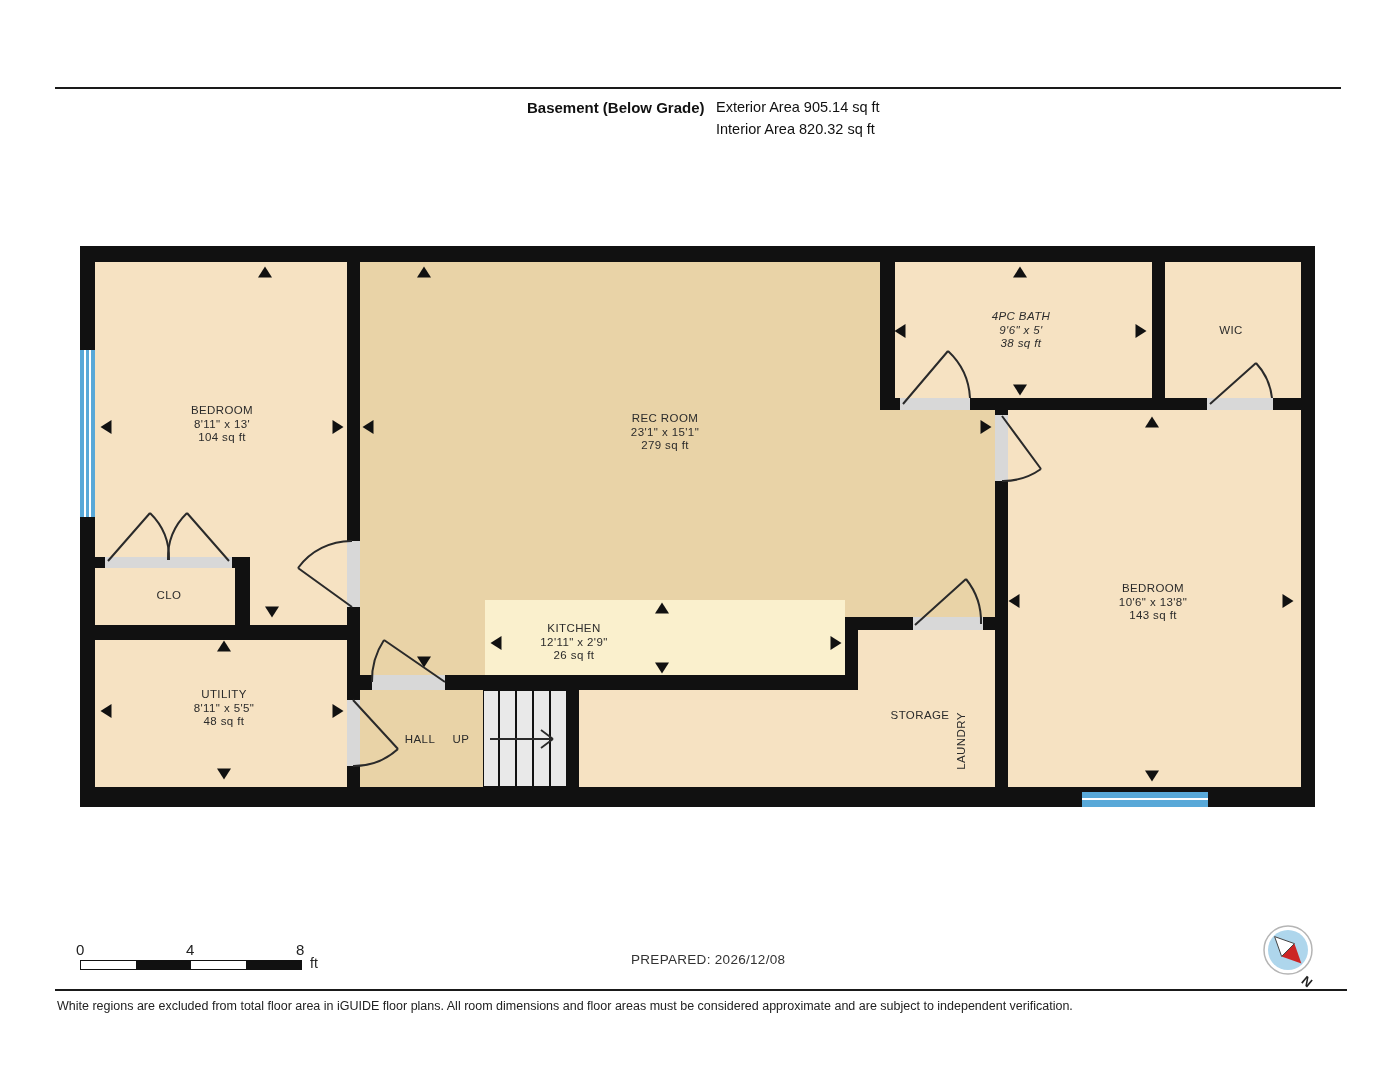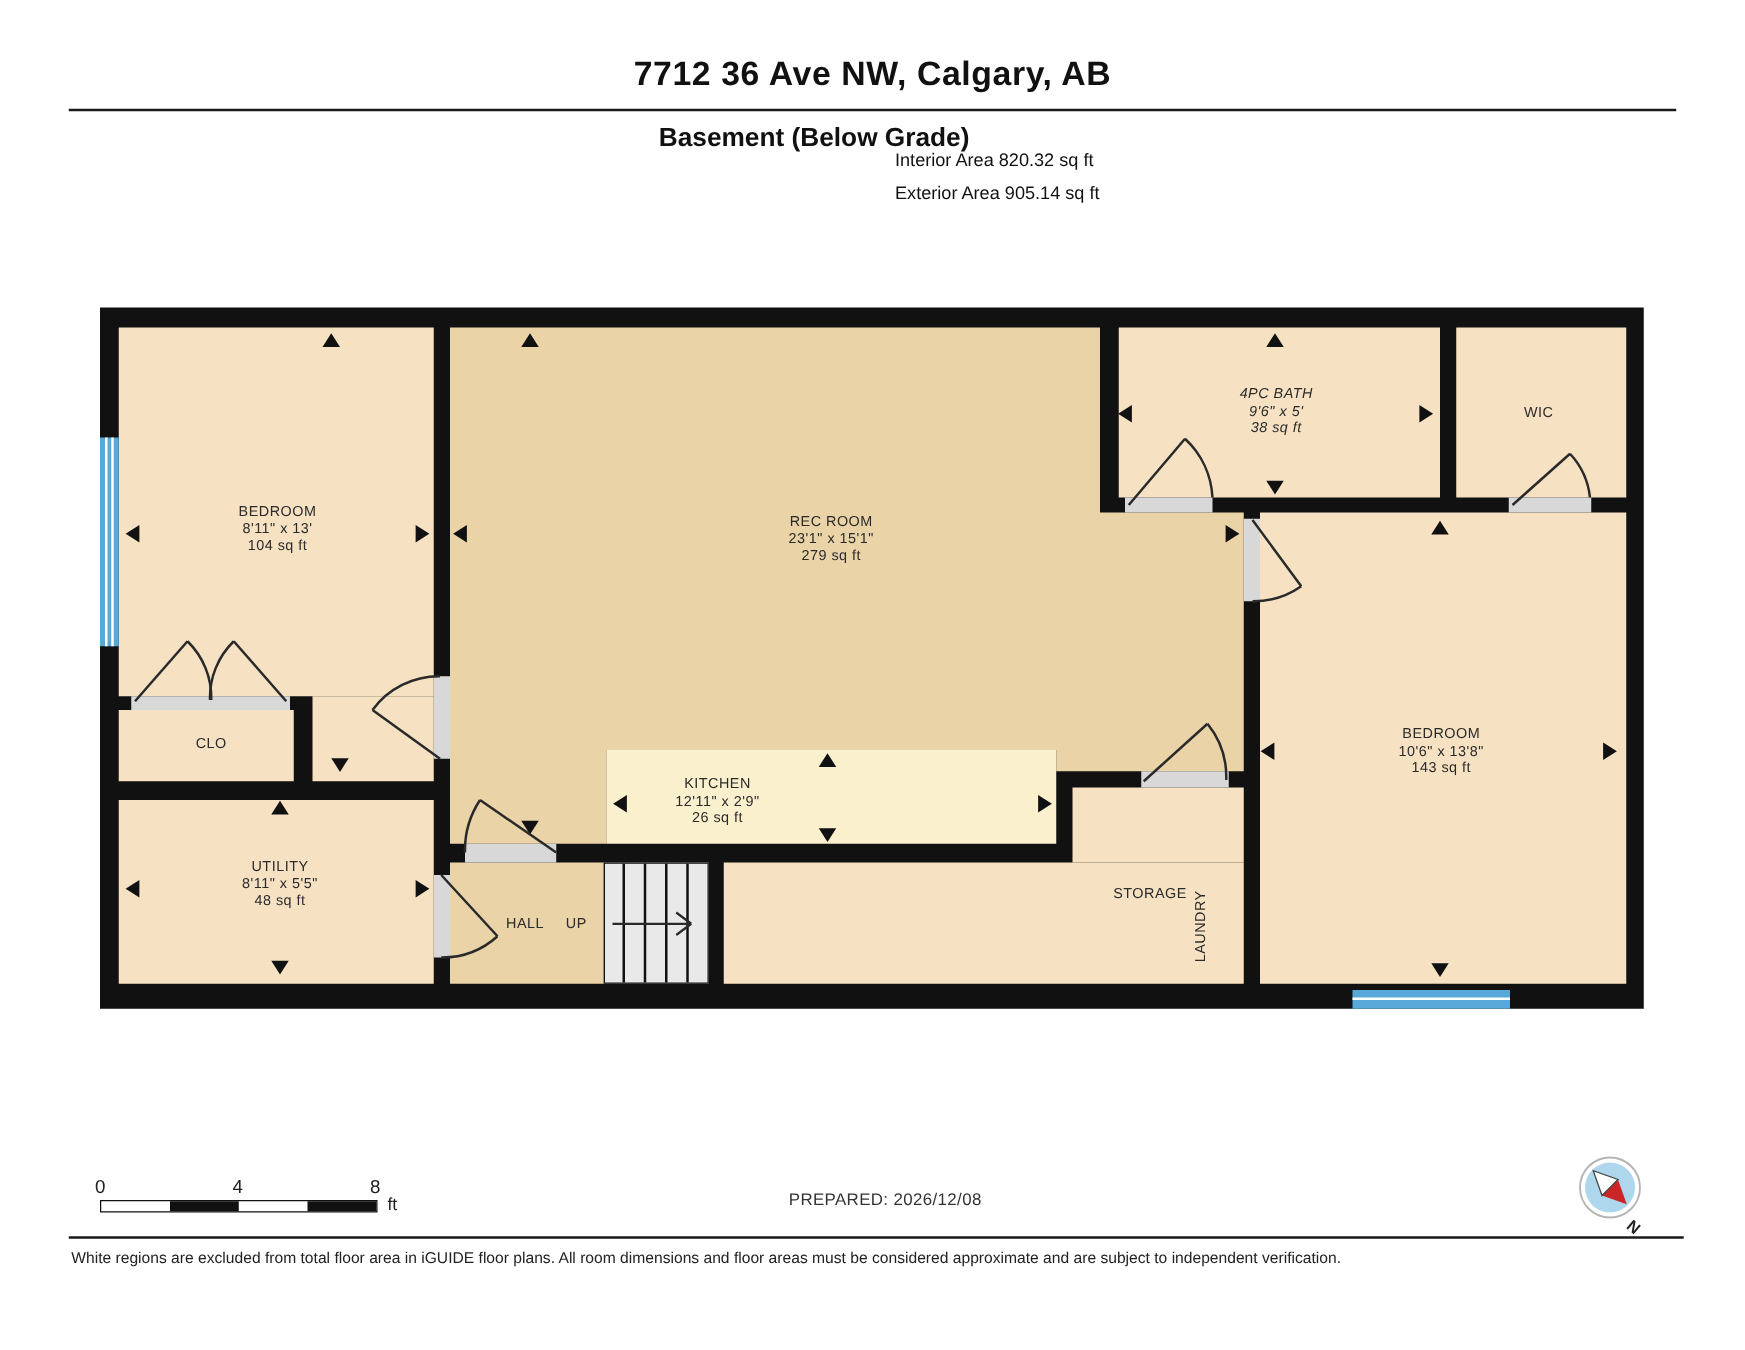--- a/index.html
+++ b/index.html
@@ -2,22 +2,22 @@
 <html><head>
 <meta charset="utf-8">
 <style>
   html,body{margin:0;padding:0;background:#fff;}
   #stage{position:relative;width:1396px;height:1080px;background:#fff;
          font-family:"Liberation Sans", sans-serif;overflow:hidden;}
   .abs{position:absolute;}
   
   #title{left:0;top:44px;width:100%;text-align:center;font-size:27px;font-weight:bold;color:#111;letter-spacing:.5px;}
   #top-rule{left:55px;top:87px;width:1286px;height:2px;background:#1a1a1a;}
-  #floor-label{left:527px;top:99px;font-size:21px;font-weight:bold;color:#111;}
-  #ext-area{left:716px;top:99px;font-size:14.5px;color:#111;margin-top:48px;}
+  #floor-label{left:527px;top:99px;font-size:15px;font-weight:bold;color:#111;}
+  #ext-area{left:716px;top:99px;font-size:14.5px;color:#111;}
   #int-area{left:716px;top:121px;font-size:14.5px;color:#111;}
   
   #plan-base{left:80px;top:246px;width:1235px;height:561px;background:#111;}
   .room{position:absolute;}
   .c-peach{background:#f6e2c2;}
   .c-tan{background:#e9d3a7;}
   .c-cream{background:#faf0cd;}
   .c-gray{background:#d8d8d8;}
   .c-stair{background:#e9e9e9;}
   .c-win{background:#58a8d8;}
@@ -51,21 +51,20 @@
   #prepared{left:631px;top:952px;font-size:13.5px;color:#333;letter-spacing:.3px;}
   
   #footer-rule{left:55px;top:989px;width:1292px;height:2px;background:#1a1a1a;}
   #disclaimer{left:57px;top:999px;font-size:12.5px;color:#222;}
 </style>
 </head>
 <body>
 
 <div id="stage">
 
-  <div class="abs" id="title">7712 36 Ave NW, Calgary, AB</div>
   <div class="abs" id="top-rule"></div>
   <div class="abs" id="floor-label">Basement (Below Grade)</div>
   <div class="abs" id="ext-area">Exterior Area 905.14 sq ft</div>
   <div class="abs" id="int-area">Interior Area 820.32 sq ft</div>
 
   <div class="abs" id="plan-base">
 
     
   </div>
 

